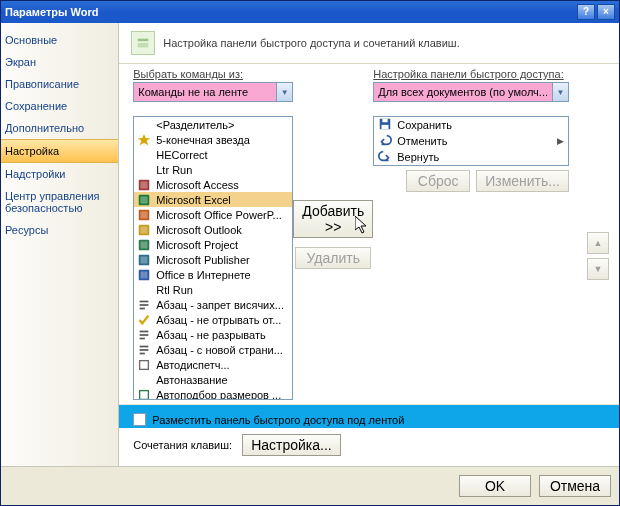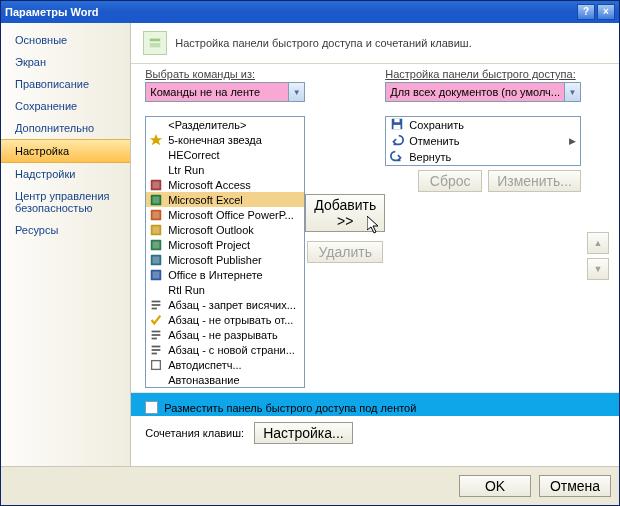--- a/index.html
+++ b/index.html
@@ -46,21 +46,21 @@
     display: flex;
     min-height: 0;
   }
   .sidebar {
     width: 172px;
     border-right: 1px solid #c9c7b8;
     background: linear-gradient(to right, #fdfcf9, #f0ede0);
     padding-top: 6px;
   }
   .side-item {
-    padding: 5px 10px 5px 14px;
+    padding: 5px 10px 5px 4px;
     color: #15428b;
     cursor: default;
   }
   .side-item.selected {
     background: linear-gradient(to bottom, #ffe8a6, #ffc14f);
     color: #000;
     border-top: 1px solid #e0b24a;
     border-bottom: 1px solid #e0b24a;
   }
   .main {
@@ -182,21 +182,21 @@
     display: flex; align-items: center; gap: 6px;
     padding: 8px 14px 2px 14px;
     border-top: 1px solid #e8e5d8;
     background: #0ea5e9;
   }
   .check-box {
     width: 13px; height: 13px; border: 1px solid #7f9db9; background: #fff;
   }
   .shortcut-row {
     display: flex; align-items: center; gap: 10px;
-    padding: 6px 14px 22px 14px;
+    padding: 6px 14px 10px 14px;
     background: #fff;
   }
   .footer {
     border-top: 1px solid #c9c7b8;
     padding: 8px 8px;
     display: flex; justify-content: flex-end; gap: 8px;
     background: #ece9d8;
   }
   .svg-ico { width: 14px; height: 14px; }
   .cursor {
@@ -407,21 +407,21 @@
         </div>
         <div class="col mid" style="position:relative;gap:9px;">
           <button class="btn" style="min-width:76px;">Добавить &gt;&gt;</button>
           <button class="btn disabled" style="min-width:76px;">Удалить</button>
           <svg class="cursor" style="left:56px;top:148px;" width="16" height="20" viewBox="0 0 16 20">
             <path d="M0 0 L0 14 L4 11 L7 17 L9 16 L6 10 L11 10 Z" fill="#fff" stroke="#000" stroke-width="1"></path>
           </svg>
         </div>
         <div class="col right">
           <div class="label"><span class="underline">Настройка панели быстрого доступа:</span></div>
-          <div style="display:flex;gap:6px;align-items:flex-start;">
+          <div style="display:flex;gap:18px;align-items:flex-start;">
             <div style="flex:1;display:flex;flex-direction:column;min-height:0;">
               <div class="combo">
                 <span>Для всех документов (по умолч...</span>
                 <div class="combo-btn">▼</div>
               </div>
               <div class="spacer-v"></div>
               <div class="qat-list" id="qat" style="height:282px;">
                   <div class="qat-row">
                     <div class="ico"><svg class="svg-ico" viewBox="0 0 16 16">
                         <rect x="2" y="2" width="12" height="12" fill="#2c5aa0"></rect>

